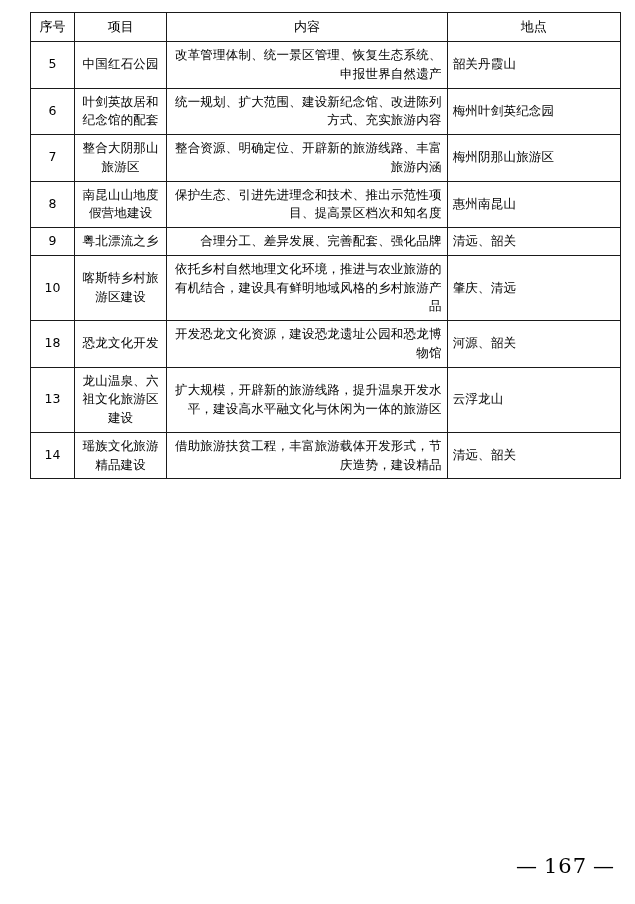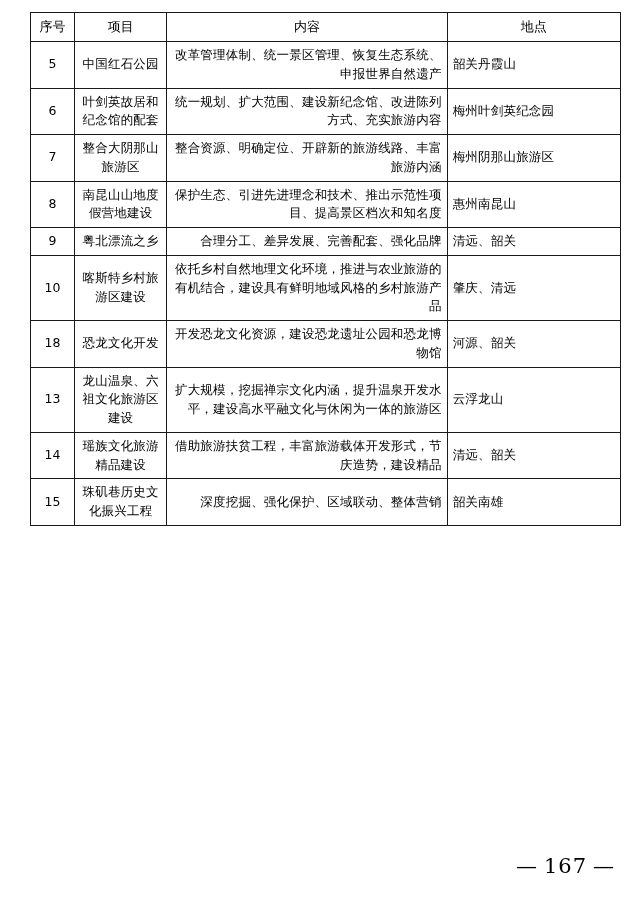--- a/index.html
+++ b/index.html
@@ -137,34 +137,28 @@
       </tr>
       <tr>
         <td class="seq">18</td>
         <td class="item">恐龙文化开发</td>
         <td class="content">开发恐龙文化资源，建设恐龙遗址公园和恐龙博物馆</td>
         <td class="place">河源、韶关</td>
       </tr>
       <tr>
         <td class="seq">13</td>
         <td class="item">龙山温泉、六祖文化旅游区建设</td>
-        <td class="content">扩大规模，挖掘禅宗文化内涵，提升温泉开发水平，建设高水平融文化与休闲为一体的旅游区</td>
+        <td class="content">扩大规模，开辟新的旅游线路，提升温泉开发水平，建设高水平融文化与休闲为一体的旅游区</td>
         <td class="place">云浮龙山</td>
       </tr>
       <tr>
         <td class="seq">14</td>
         <td class="item">瑶族文化旅游精品建设</td>
         <td class="content">借助旅游扶贫工程，丰富旅游载体开发形式，节庆造势，建设精品</td>
         <td class="place">清远、韶关</td>
-      </tr>
-      <tr>
-        <td class="seq">15</td>
-        <td class="item">珠矶巷历史文化振兴工程</td>
-        <td class="content">深度挖掘、强化保护、区域联动、整体营销</td>
-        <td class="place">韶关南雄</td>
       </tr>
     </tbody>
   </table>
 
   <div class="footer">
     <span class="dash">—</span><span>167</span><span class="dash" style="margin-left:6px;margin-right:0">—</span>
   </div>
 
 </div>
 

